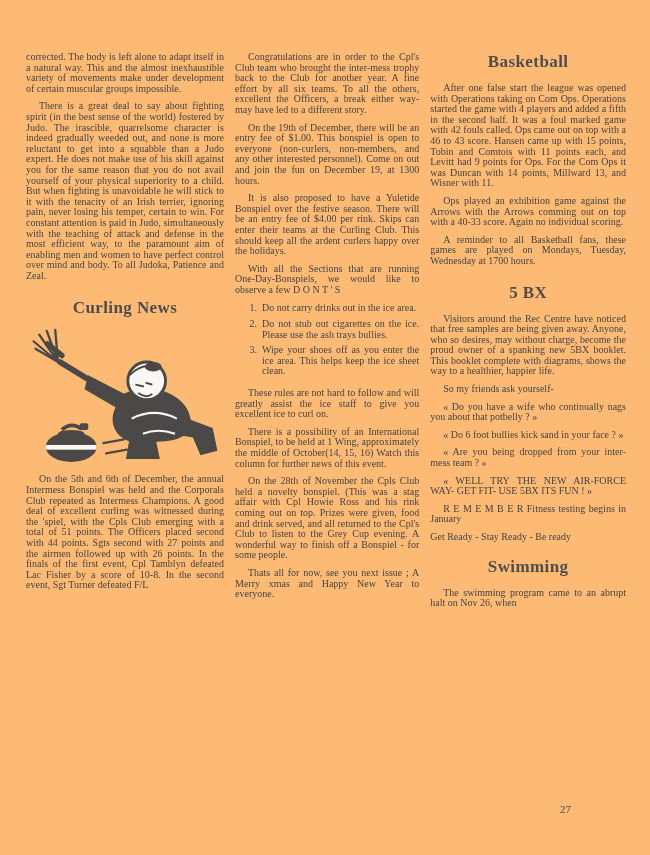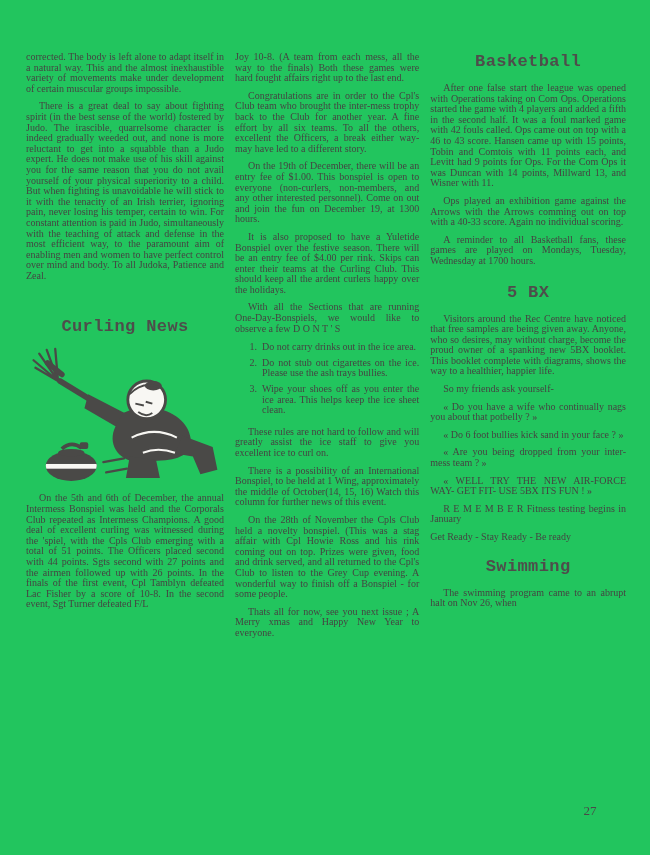--- a/index.html
+++ b/index.html
@@ -1,43 +1,43 @@
 <!DOCTYPE html>
 <html><head>
 <meta charset="utf-8">
 <style>
   html,body{margin:0;padding:0;background:#e8e8e6;}
   .page{
-    position:relative;width:650px;height:855px;background:#22c55e;
+    position:relative;width:650px;height:855px;background:#fdba74;
     font-family:"Liberation Serif","DejaVu Serif",serif;color:#454442;
     overflow:hidden;box-sizing:border-box;
   }
   .columns{position:absolute;left:26px;top:52px;display:flex;gap:11px;width:600px;}
   .col{font-size:10px;line-height:10.6px;text-align:justify;}
   .col-left{width:198px;}
   .col-mid{width:192px;}
   .col-right{width:204px;}
   p{margin:0 0 7px 0;text-indent:13px;}
   p.noindent{text-indent:0;}
   .heading{
-    font-family:Liberation Mono, monospace;font-weight:bold;
+    font-family:Liberation Serif, serif;font-weight:bold;
     font-size:17px;line-height:20px;letter-spacing:.4px;color:#4e4d4b;
     text-align:center;margin:0 0 11px 0;text-indent:0;
   }
-  .heading-curling{margin-top:36px;margin-bottom:6px;}
+  .heading-curling{margin-top:17px;margin-bottom:6px;}
   .heading-5bx{margin-top:16px;}
   .heading-swimming{margin-top:14px;text-align:center;}
   .illustration{width:198px;height:142px;margin:2px 0 8px 0;}
   .dont-list{padding:1px 0 2px 8px;margin-bottom:4px;}
   .li{display:flex;margin:0 0 5px 0;}
   .li .num{flex:none;width:14px;margin-right:5px;text-align:right;}
   .li .txt{flex:1;text-align:justify;}
   .footer-rule{position:absolute;left:328px;top:797px;width:322px;height:2px;background:#57565
 4;}
-  .page-number{position:absolute;left:560px;top:803px;width:60px;text-align:center;font-size:13px;color:#4a4948;}
+  .page-number{position:absolute;left:560px;top:803px;width:60px;text-align:left;font-size:11px;color:#4a4948;}
 </style>
 </head>
 <body>
 
 <div class="page">
 
   <div class="columns">
 
     <div class="col col-left">
       <p class="noindent">corrected. The body is left alone to adapt itself in a natural way. This and the almost inexhaustible variety of movements make under development of certain muscular groups impossible.</p>
@@ -82,21 +82,20 @@
           </g>
 
           <path d="M82 126 L104 122 M85 137 L107 133" stroke="#4a4947" stroke-width="2.4" stroke-linecap="round"></path>
         </svg>
       </div>
 
       <p>On the 5th and 6th of December, the annual Intermess Bonspiel was held and the Corporals Club repeated as Intermess Champions. A good deal of excellent curling was witnessed during the 'spiel, with the Cpls Club emerging with a total of 51 points. The Officers placed second with 44 points. Sgts second with 27 points and the airmen followed up with 26 points. In the finals of the first event, Cpl Tamblyn defeated Lac Fisher by a score of 10-8. In the second event, Sgt Turner defeated F/L</p>
     </div>
 
     <div class="col col-mid">
-      <p class="noindent">Joy 10-8. (A team from each mess, all the way to the finals) Both these games were hard fought affairs right up to the last end.</p>
       <p>Congratulations are in order to the Cpl's Club team who brought the inter-mess trophy back to the Club for another year. A fine effort by all six teams. To all the others, excellent the Officers, a break either way-may have led to a different story.</p>
       <p>On the 19th of December, there will be an entry fee of $1.00. This bonspiel is open to everyone (non-curlers, non-members, and any other interested personnel). Come on out and join the fun on December 19, at 1300 hours.</p>
       <p>It is also proposed to have a Yuletide Bonspiel over the festive season. There will be an entry fee of $4.00 per rink. Skips can enter their teams at the Curling Club. This should keep all the ardent curlers happy over the holidays.</p>
       <p>With all the Sections that are running One-Day-Bonspiels, we would like to observe a few D O N T ' S</p>
 
       <div class="dont-list">
         <div class="li">
           <span class="num">1.</span>
           <span class="txt">Do not carry drinks out in the ice area.</span>
         </div>

